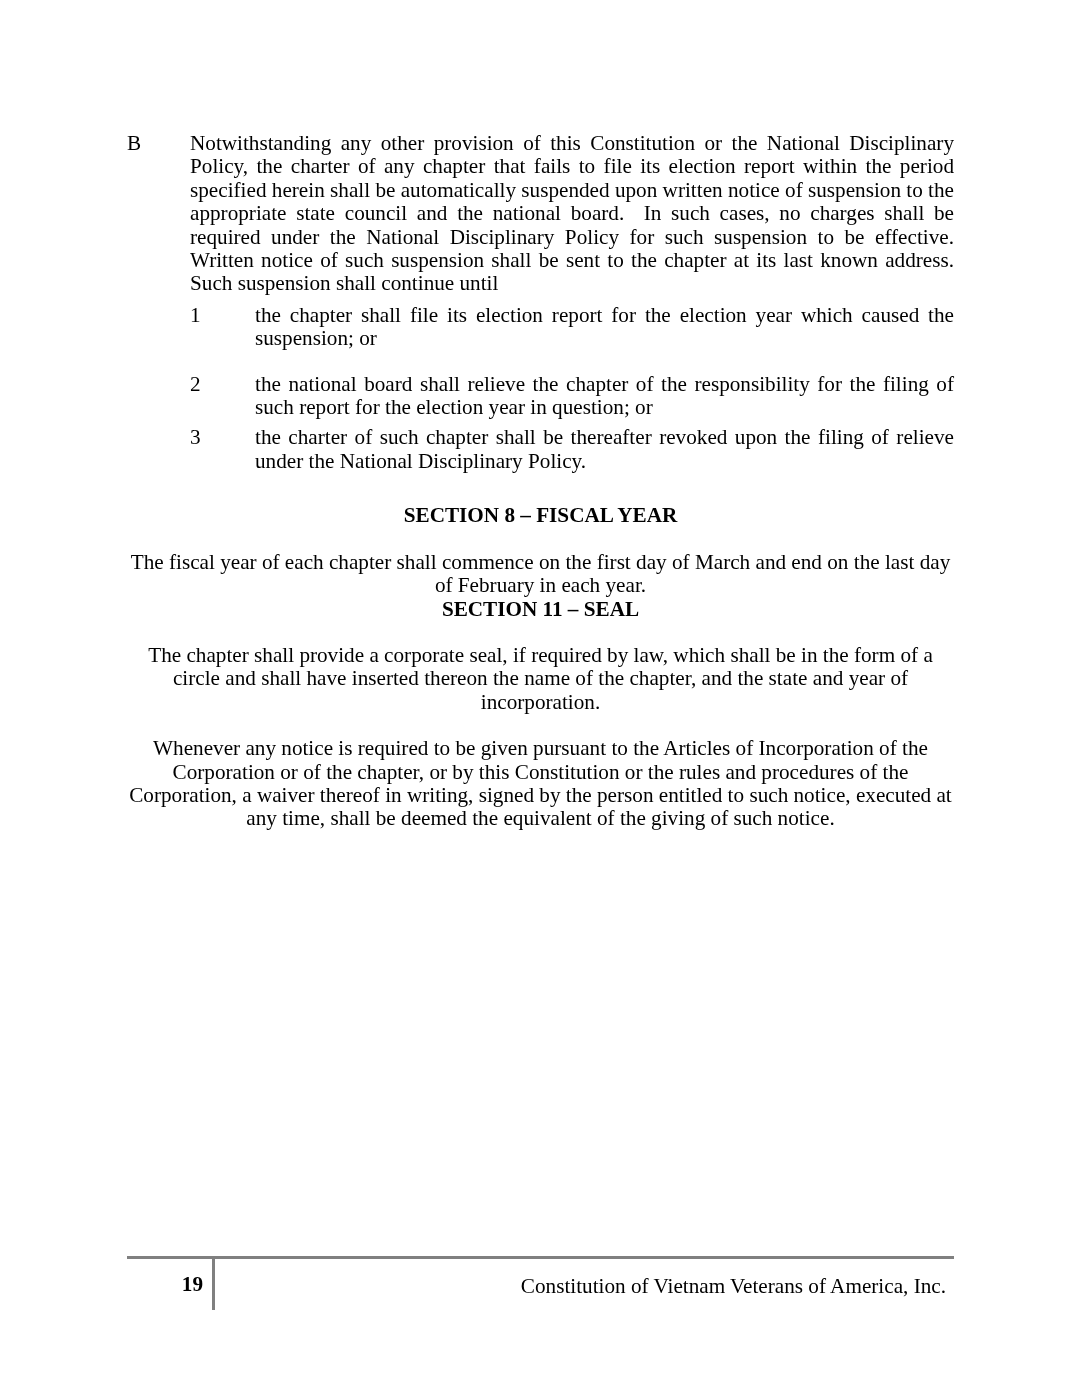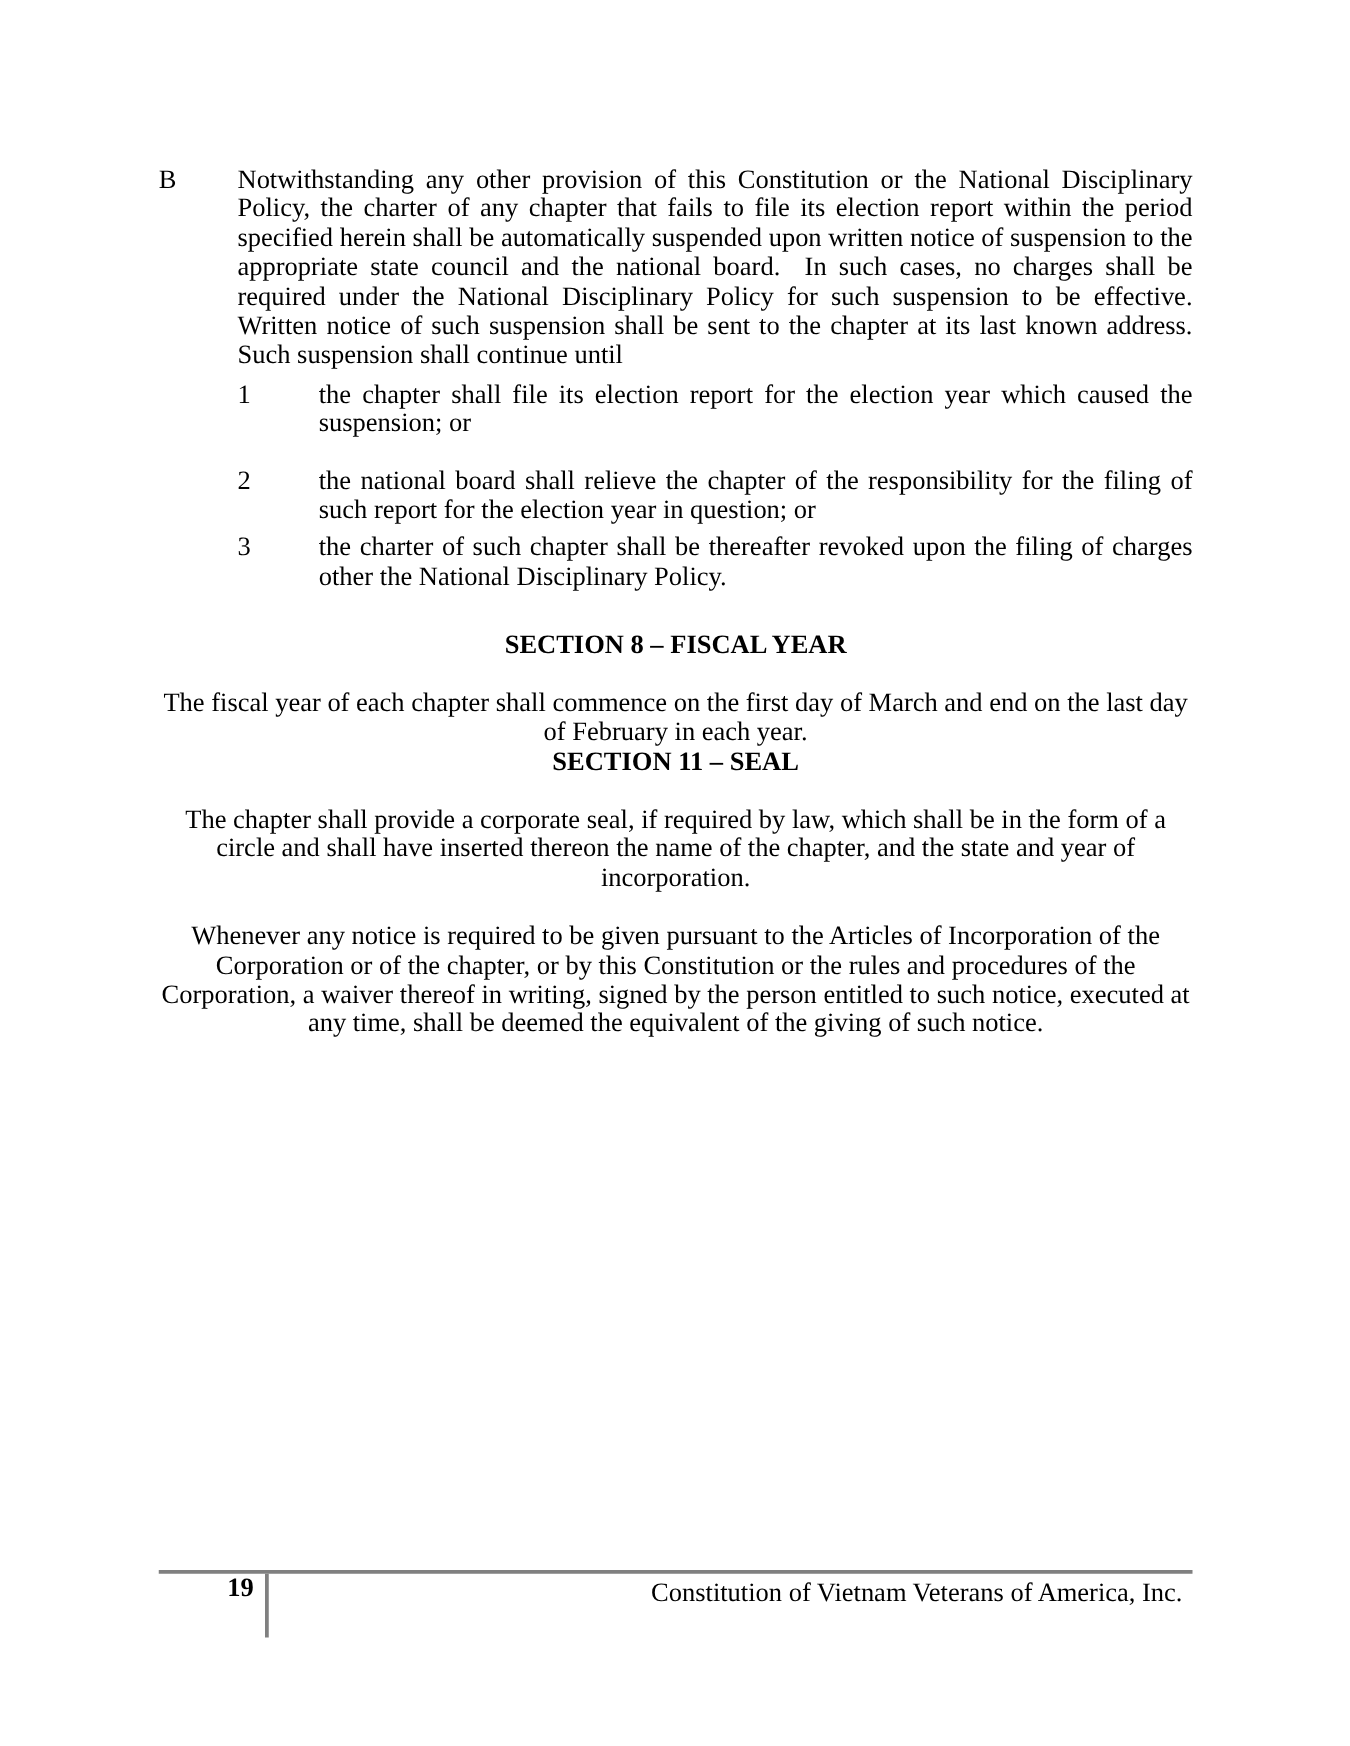--- a/index.html
+++ b/index.html
@@ -41,21 +41,21 @@
   }
   .heading-10 { margin-top: 31px; }
   .section-body { margin-top: 23px; text-align: center; }
   .footer {
     position: absolute;
     left: 127px;
     top: 1256px;
     width: 827px;
   }
   .footer-rule { height: 3px; }
-  .footer-row { display: flex; align-items: flex-start; }
+  .footer-row { display: flex; align-items: center; }
   .footer-pagenum {
     flex: 0 0 85px;
     text-align: right;
     padding-right: 9px;
     font-weight: bold;
   }
   .footer-vline { flex: 0 0 3px; height: 51px; }
   .footer-right {
     flex: 1;
     text-align: right;
@@ -81,21 +81,21 @@
       <div class="item-text">the chapter shall file its election report for the election year which caused the suspension; or</div>
     </div>
 
     <div class="list-item item-2">
       <div class="item-num">2</div>
       <div class="item-text">the national board shall relieve the chapter of the responsibility for the filing of such report for the election year in question; or</div>
     </div>
 
     <div class="list-item item-3">
       <div class="item-num">3</div>
-      <div class="item-text">the charter of such chapter shall be thereafter revoked upon the filing of charges other the National Disciplinary Policy.</div>
+      <div class="item-text">the charter of such chapter shall be thereafter revoked upon the filing of relieve under the National Disciplinary Policy.</div>
     </div>
 
     <div class="section-heading heading-10">SECTION 8 – FISCAL YEAR</div>
     <div class="section-body">The fiscal year of each chapter shall commence on the first day of March and end on the last day of February in each year.</div>
 
     <div class="section-heading">SECTION 11 – SEAL</div>
     <div class="section-body">The chapter shall provide a corporate seal, if required by law, which shall be in the form of a circle and shall have inserted thereon the name of the chapter, and the state and year of incorporation.</div>
 
     <div class="section-body">Whenever any notice is required to be given pursuant to the Articles of Incorporation of the Corporation or of the chapter, or by this Constitution or the rules and procedures of the Corporation, a waiver thereof in writing, signed by the person entitled to such notice, executed at any time, shall be deemed the equivalent of the giving of such notice.</div>
 

